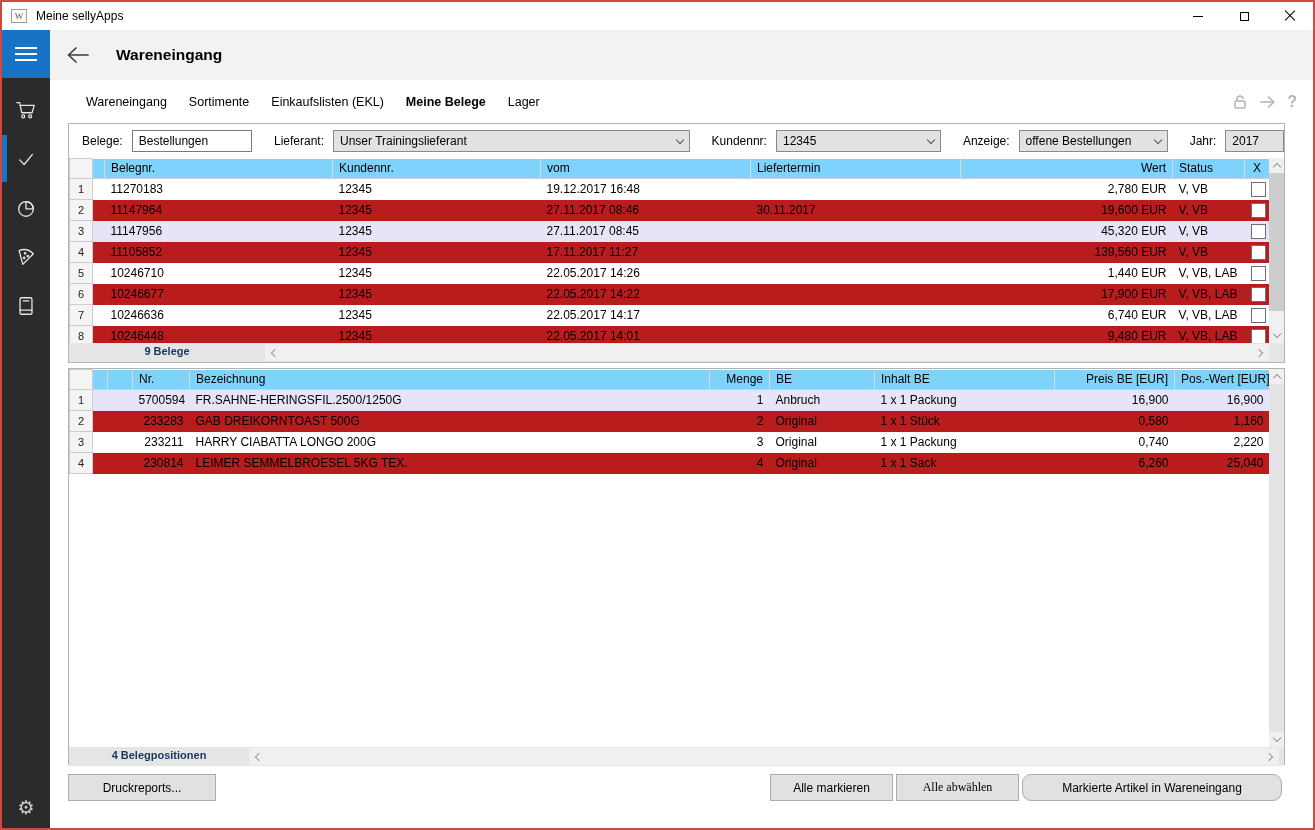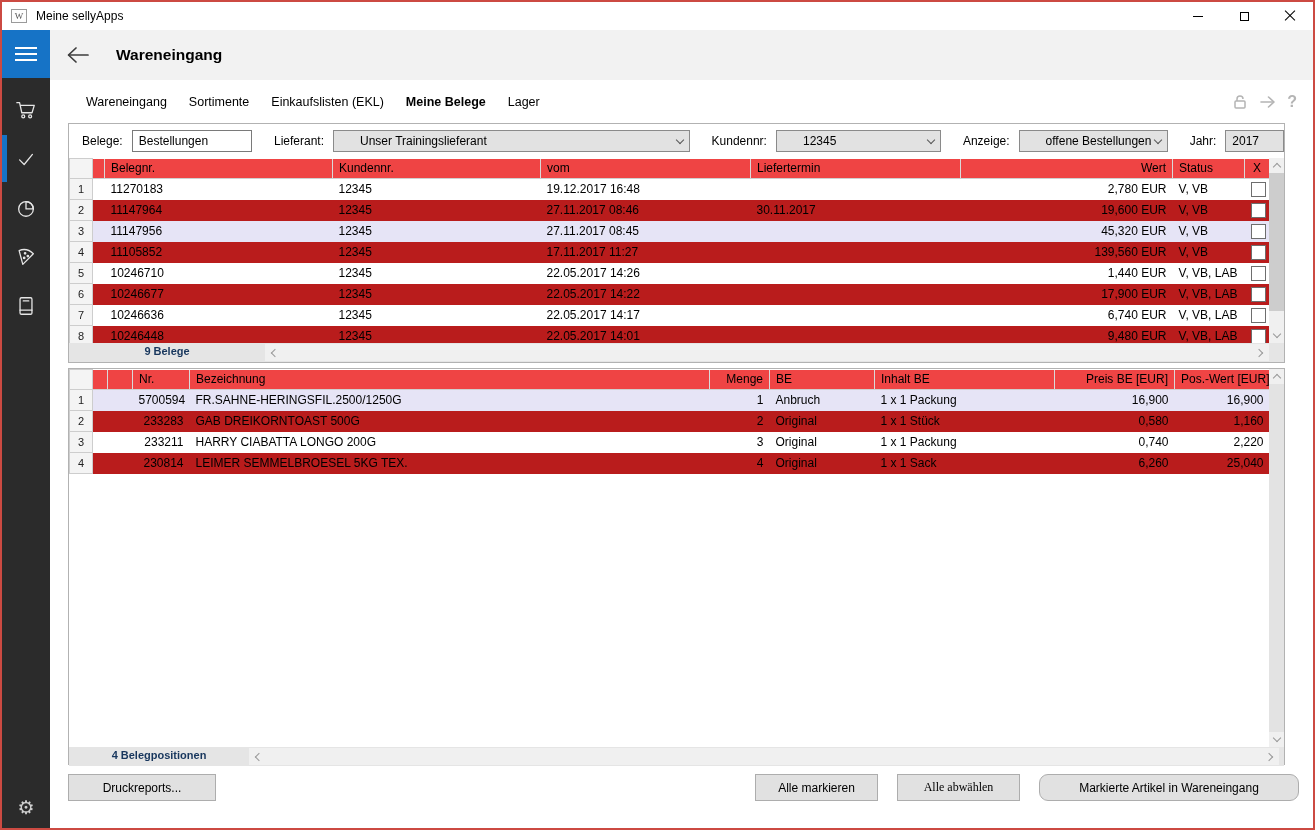--- a/index.html
+++ b/index.html
@@ -50,34 +50,34 @@
   .panel.upper { top:93px; height:240px; }
   .panel.lower { top:338px; height:397px; }
 
   
   .filters { height:34px; display:flex; align-items:center; padding-left:13px; font-size:12px;justify-content:flex-end; }
   .f-label { margin-right:9px; white-space:nowrap; }
   .f-gap { margin-left:22px; }
   .txt-input { height:22px; border:1px solid #7a7a7a; background:#fff; padding:0 6px; font-size:12px; display:flex; align-items:center; }
   .txt-input.gray { background:#e2e2e2; border-color:#8a8a8a; }
   .combo { height:22px; border:1px solid #8a8a8a; background:#e2e2e2; padding:0 6px; font-size:12px; display:flex; align-items:center; }
-  .combo .val { flex:1; overflow:hidden; white-space:nowrap;margin-left:20px; }
+  .combo .val { flex:1; overflow:hidden; white-space:nowrap; }
   .chev { width:6px; height:6px; border-left:1.5px solid #555; border-bottom:1.5px solid #555; flex:0 0 auto; }
   .chev.down { transform:rotate(-45deg); margin-top:-3px; }
   .chev.up { transform:rotate(135deg); margin-top:3px; }
   .chev.left { transform:rotate(45deg); margin-left:3px; }
   .chev.right { transform:rotate(225deg); margin-right:3px; }
   .chev.lite { border-color:#999; }
 
   
   .grid-wrap { position:relative; overflow:hidden; }
   .panel.upper .grid-wrap { height:185px; }
   .panel.lower .grid-wrap { height:378px; }
   table.grid { border-collapse:collapse; table-layout:fixed; width:1200px; font-size:12px; }
-  table.grid th { background:#ef4444; font-weight:normal; text-align:left; padding:2px 6px; height:20px;
+  table.grid th { background:#7dd3fc; font-weight:normal; text-align:left; padding:2px 6px; height:20px;
                   border-right:1px solid #d9d9d9; border-bottom:1px solid #cfcfcf; overflow:hidden; white-space:nowrap; }
   table.grid td { padding:2px 6px; height:21px; overflow:hidden; white-space:nowrap; color:#000; }
   table.grid td.rownum, table.grid th.rownum { background:#f4f4f4; border:1px solid #cdcdcd; text-align:center; font-size:11px; padding:1px 2px; color:#222; }
   table.grid .r { text-align:right; }
   table.grid .c { text-align:center; }
   tr.alt td { background:#b91c1c; }
   tr.sel td { background:#e6e4f6; }
   tr.alt td.rownum, tr.sel td.rownum { background:#f4f4f4; }
   .cb { display:inline-block; width:15px; height:15px; border:1px solid #6e6e6e; background:#fff; vertical-align:middle; }
 
@@ -92,21 +92,21 @@
   .vs-bottom { position:absolute; bottom:0; left:0; right:0; }
   .grid-footer { position:relative; height:19px; background:#e5e5e5; }
   .count { position:absolute; left:0; top:2px; width:196px; text-align:center; font-size:11px; font-weight:bold; color:#17365d; }
   .hscroll { position:absolute; top:1px; bottom:1px; background:#f0f0f0; display:flex; align-items:center; justify-content:space-between; padding:0 4px; }
   .panel.upper .hscroll { left:196px; right:15px; }
   .panel.lower .hscroll { left:180px; right:5px; }
 
   
   .btn { background:#e1e1e1; border:1px solid #adadad; font-size:12px; color:#000; font-family:"Liberation Sans",sans-serif; height:27px; }
   .druck-btn { position:absolute; left:18px; top:744px; width:148px; }
-  .right-btns { position:absolute; left:705px; top:744px; display:flex; gap:19px; }
+  .right-btns { position:absolute; left:720px; top:744px; display:flex; gap:3px; }
   .right-btns .btn.b1 { width:123px; }
   .right-btns .btn.b2 { width:123px;font-family:Liberation Serif, serif; }
   .right-btns .btn.b3 { width:260px;border-radius:9px; }
 </style>
 </head>
 <body>
 
 <div class="app">
 
   <div class="titlebar">

